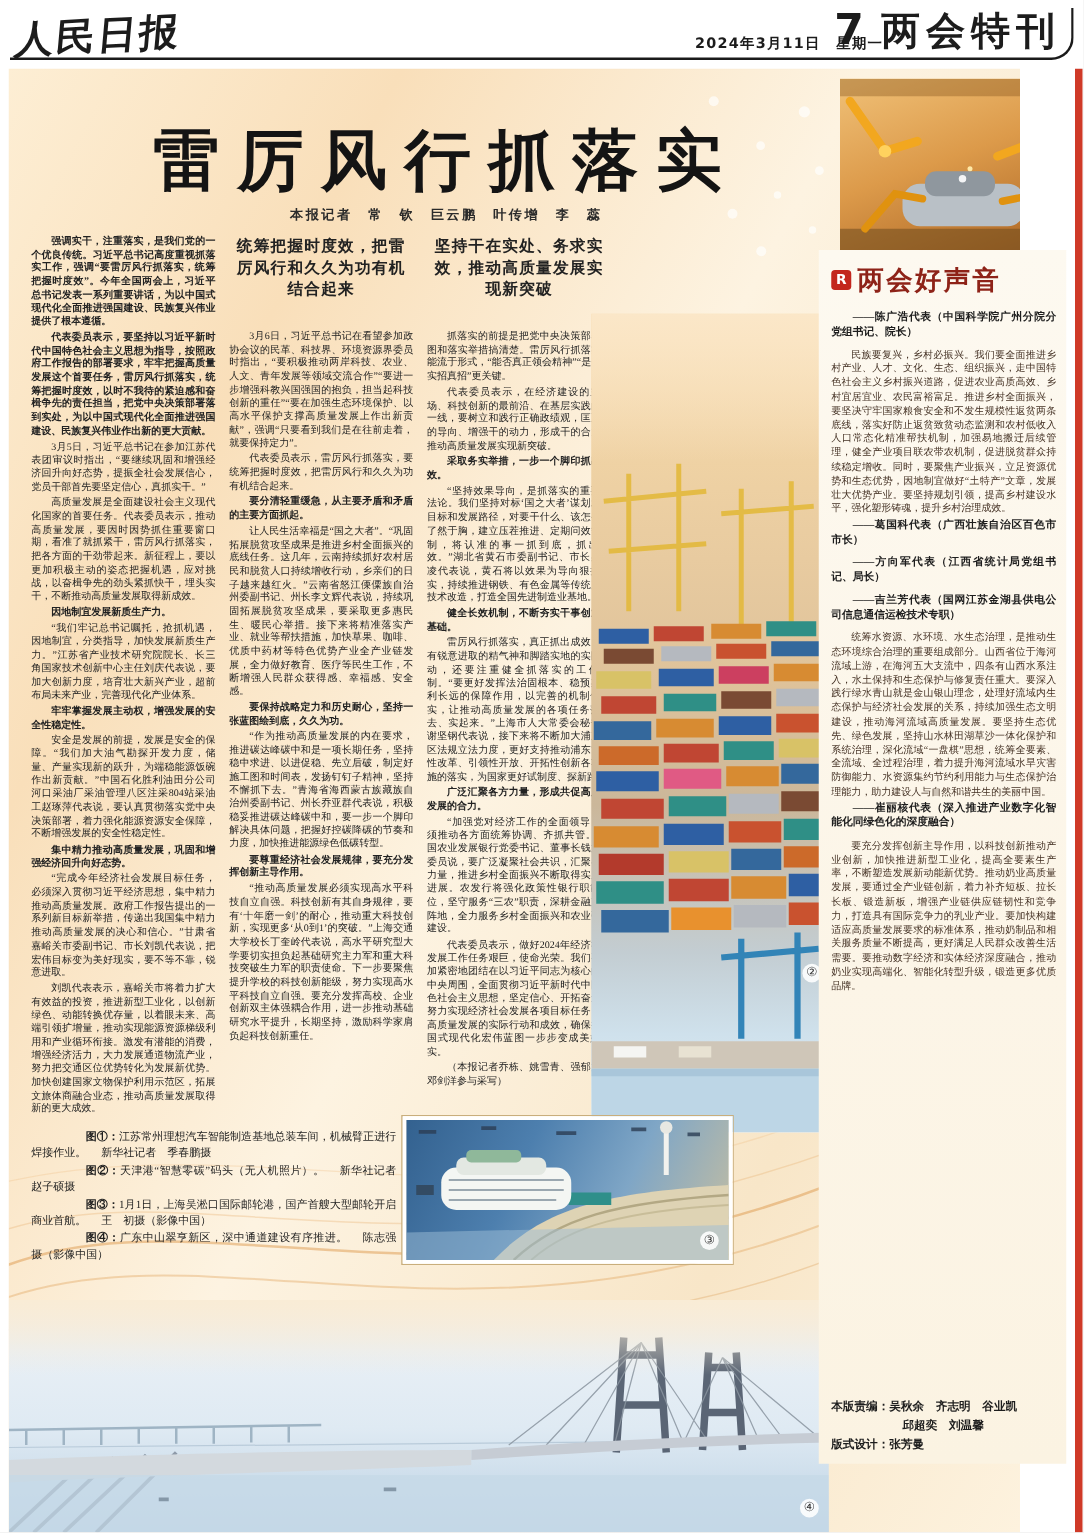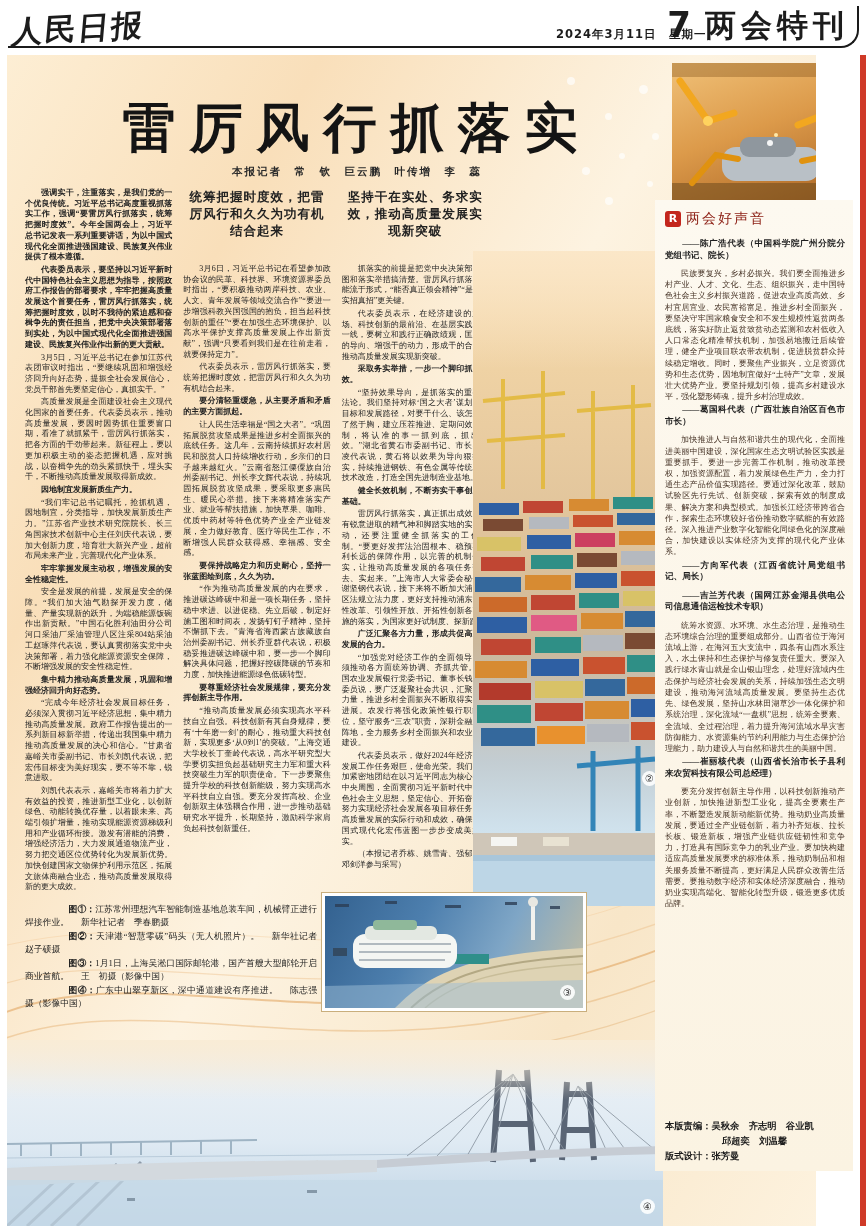--- a/index.html
+++ b/index.html
@@ -66,21 +66,21 @@
       background:linear-gradient(180deg,#f9ecd6 0%,rgba(249,236,214,0) 100%);}
   
   .swirls{position:absolute;left:0;top:775px;width:660px;height:300px;z-index:1;pointer-events:none;}
   
   .voices{position:absolute;left:655px;top:200px;width:198px;height:971px;z-index:3;
           background:linear-gradient(180deg,#fdf9f0 0%,#fcf5e7 60%,#fbf3e2 100%);
           display:flex;flex-direction:column;box-sizing:border-box;padding:10px 8px 8px 10px;}
   .v-titlerow{display:flex;align-items:center;gap:5px;margin-bottom:8px;}
   .v-logo{width:16px;height:16px;background:#c3261d;border-radius:3px;color:#fff;font-size:11px;font-weight:bold;
           text-align:center;line-height:16px;font-family:"DejaVu Sans","Liberation Sans",sans-serif;}
-  .v-title{font-size:14px;font-weight:normal;color:#8e2318;letter-spacing:2px;
+  .v-title{font-size:21px;font-weight:bold;color:#8e2318;letter-spacing:2px;
            font-family:"DejaVu Sans","Liberation Sans",sans-serif;text-align:right;}
   .v-list{flex:1;overflow:hidden;font-size:8px;line-height:11.2px;text-align:justify;color:#433023;}
   .voice{margin-bottom:7px;}
   .voice .vtext{margin:0;text-indent:2em;}
   .voice .vauthor{margin:2px 0 0 0;text-indent:2em;font-weight:bold;color:#1d1d1d;font-size:8.6px;line-height:11.5px;}
   .v-footer{margin-top:6px;font-size:9.3px;line-height:15px;font-weight:bold;color:#1d1d1d;
             font-family:"DejaVu Sans","Liberation Sans",sans-serif;}
   .v-footer .ind{padding-left:57px;}
   svg{display:block;}
 </style>
@@ -315,29 +315,28 @@
       <div>
 
       <div class="voice">
             <p class="vauthor">——陈广浩代表（中国科学院广州分院分党组书记、院长）</p>
           </div>
           <div class="voice">
             <p class="vtext">民族要复兴，乡村必振兴。我们要全面推进乡村产业、人才、文化、生态、组织振兴，走中国特色社会主义乡村振兴道路，促进农业高质高效、乡村宜居宜业、农民富裕富足。推进乡村全面振兴，要坚决守牢国家粮食安全和不发生规模性返贫两条底线，落实好防止返贫致贫动态监测和农村低收入人口常态化精准帮扶机制，加强易地搬迁后续管理，健全产业项目联农带农机制，促进脱贫群众持续稳定增收。同时，要聚焦产业振兴，立足资源优势和生态优势，因地制宜做好“土特产”文章，发展壮大优势产业。要坚持规划引领，提高乡村建设水平，强化塑形铸魂，提升乡村治理成效。</p>
             <p class="vauthor">——葛国科代表（广西壮族自治区百色市市长）</p>
           </div>
           <div class="voice">
-            <p class="vtext">加快推进人与自然和谐共生的现代化，全面推进美丽中国建设，深化国家生态文明试验区实践是重要抓手。要进一步完善工作机制，推动改革授权，加强资源配置，着力发展绿色生产力，全力打通生态产品价值实现路径。要通过深化改革，鼓励试验区先行先试、创新突破，探索有效的制度成果、解决方案和典型模式。加强长江经济带跨省合作，探索生态环境较好省份推动数字赋能的有效路径。深入推进产业数字化智能化同绿色化的深度融合，加快建设以实体经济为支撑的现代化产业体系。</p>
             <p class="vauthor">——方向军代表（江西省统计局党组书记、局长）</p>
           </div>
           <div class="voice">
             <p class="vauthor">——吉兰芳代表（国网江苏金湖县供电公司信息通信运检技术专职）</p>
           </div>
           <div class="voice">
             <p class="vtext">统筹水资源、水环境、水生态治理，是推动生态环境综合治理的重要组成部分。山西省位于海河流域上游，在海河五大支流中，四条有山西水系注入，水土保持和生态保护与修复责任重大。要深入践行绿水青山就是金山银山理念，处理好流域内生态保护与经济社会发展的关系，持续加强生态文明建设，推动海河流域高质量发展。要坚持生态优先、绿色发展，坚持山水林田湖草沙一体化保护和系统治理，深化流域“一盘棋”思想，统筹全要素、全流域、全过程治理，着力提升海河流域水旱灾害防御能力、水资源集约节约利用能力与生态保护治理能力，助力建设人与自然和谐共生的美丽中国。</p>
-            <p class="vauthor">——崔丽核代表（山西省长治市长子县利来农贸科技有限公司总经理）</p>
+            <p class="vauthor">——崔丽核代表（深入推进产业数字化智能化同绿色化的深度融合）</p>
           </div>
           <div class="voice">
             <p class="vtext">要充分发挥创新主导作用，以科技创新推动产业创新，加快推进新型工业化，提高全要素生产率，不断塑造发展新动能新优势。推动奶业高质量发展，要通过全产业链创新，着力补齐短板、拉长长板、锻造新板，增强产业链供应链韧性和竞争力，打造具有国际竞争力的乳业产业。要加快构建适应高质量发展要求的标准体系，推动奶制品和相关服务质量不断提高，更好满足人民群众改善生活需要。要推动数字经济和实体经济深度融合，推动奶业实现高端化、智能化转型升级，锻造更多优质品牌。</p>
 
           </div>
         </div>
 
     </div>
     <div class="v-footer">
       <div>本版责编：吴秋余　齐志明　谷业凯</div>

